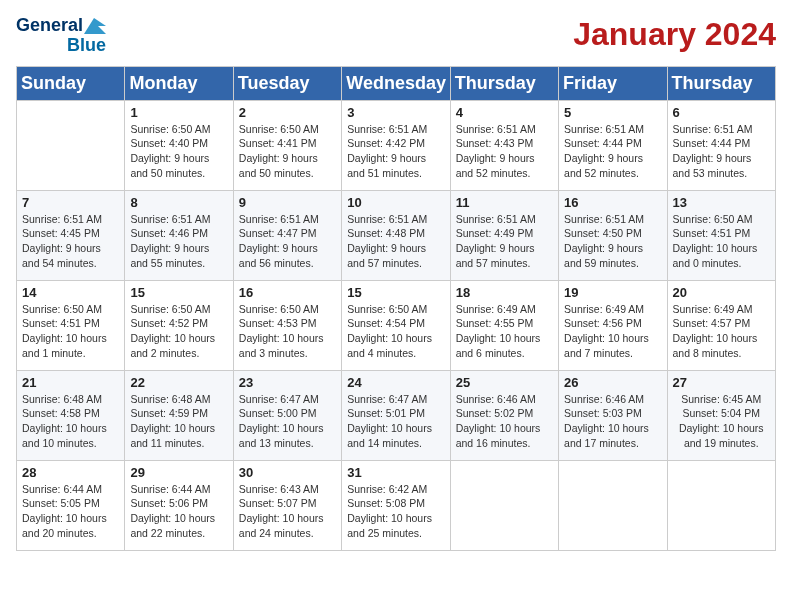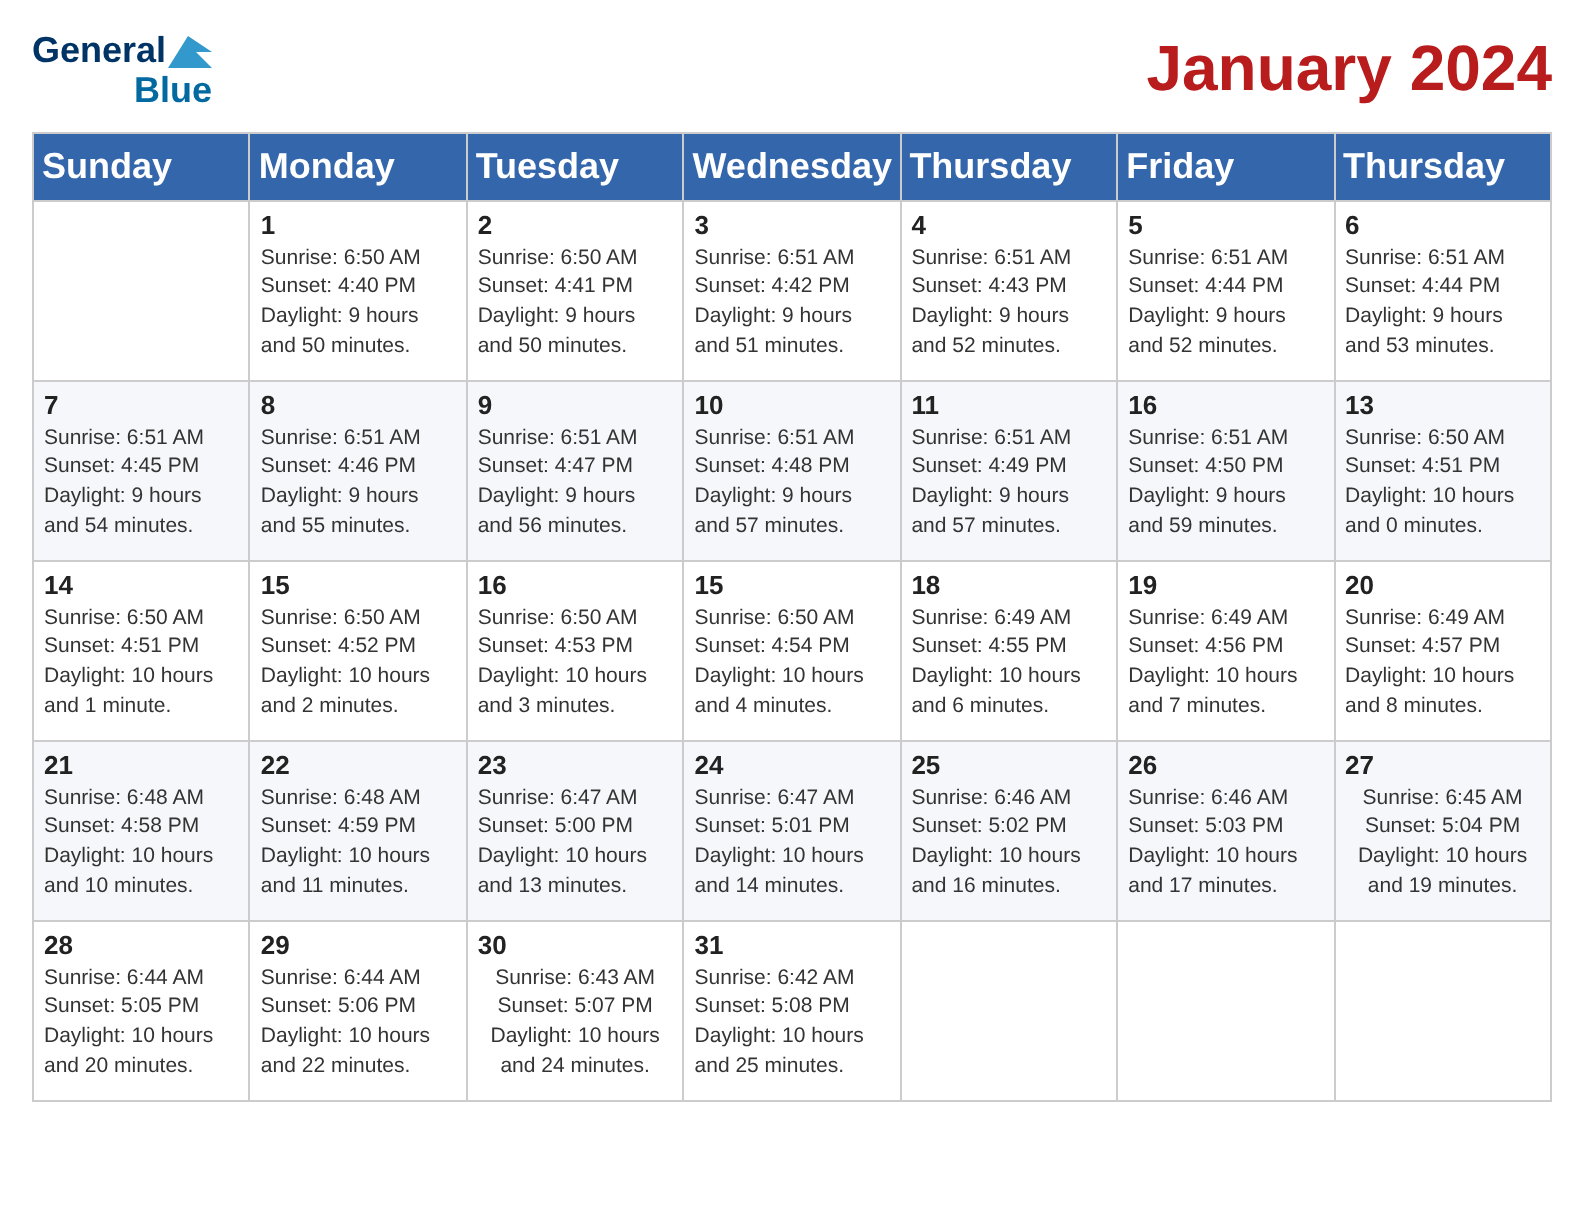--- a/index.html
+++ b/index.html
@@ -328,21 +328,21 @@
         </td>
         <td>
           <span class="day-number">29</span>
           <div class="day-info" style="white-space: pre-line;">Sunrise: 6:44 AM
 Sunset: 5:06 PM
 Daylight: 10 hours
 and 22 minutes.</div>
         </td>
         <td>
           <span class="day-number">30</span>
-          <div class="day-info" style="white-space: pre-line; text-align: center;">Sunrise: 6:43 AM
+          <div class="day-info" style="white-space: pre-line;">Sunrise: 6:43 AM
 Sunset: 5:07 PM
 Daylight: 10 hours
 and 24 minutes.</div>
         </td>
         <td>
           <span class="day-number">31</span>
           <div class="day-info" style="white-space: pre-line;">Sunrise: 6:42 AM
 Sunset: 5:08 PM
 Daylight: 10 hours
 and 25 minutes.</div>

